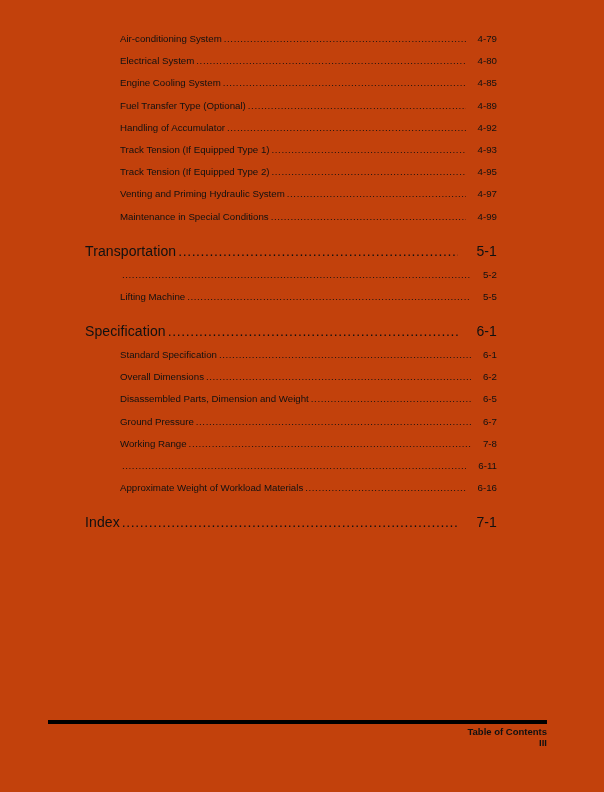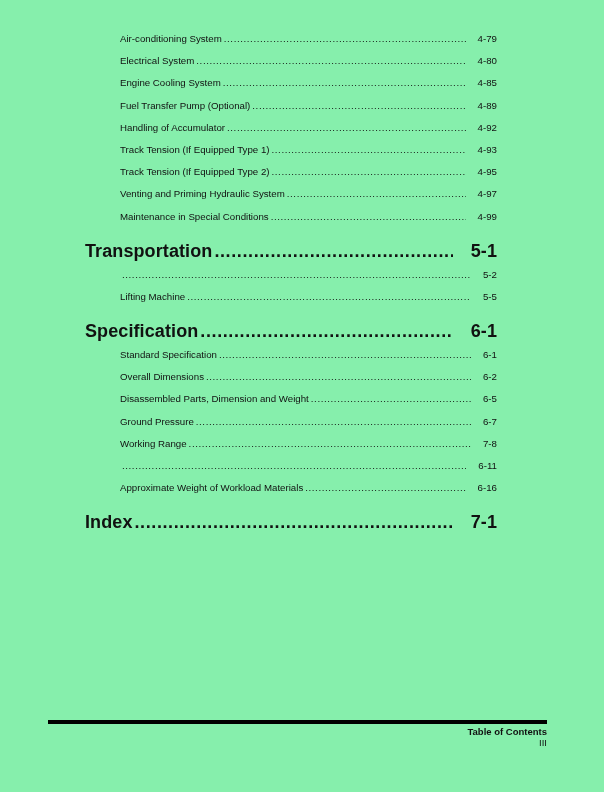--- a/index.html
+++ b/index.html
@@ -1,20 +1,20 @@
 <!DOCTYPE html>
 <html><head>
 <meta charset="utf-8">
 <style>
   html, body { margin: 0; padding: 0; background: #ffffff; }
   .sheet {
     position: relative;
     width: 604px;
     height: 792px;
-    background: #86efac;
+    background: #c2410c;
     font-family: "Liberation Sans", sans-serif;
     color: #111111;
     overflow: hidden;
   }
   .toc {
     position: absolute;
     left: 85px;
     top: 28px;
     width: 412px;
   }
@@ -22,22 +22,22 @@
     display: flex;
     align-items: baseline;
   }
   .row.item {
     padding-left: 35px;
     height: 22.2px;
     line-height: 22.2px;
     font-size: 9.7px;
   }
   .row.heading {
-    font-weight: bold;
-    font-size: 18px;
+    font-weight: normal;
+    font-size: 14px;
     height: 22px;
     line-height: 22px;
     margin-top: 12px;
     margin-bottom: 2px;
     letter-spacing: 0.1px;
   }
   .title { white-space: nowrap; flex: 0 0 auto; }
   .dots {
     flex: 1 1 auto;
     overflow: hidden;
@@ -60,21 +60,21 @@
   }
   .footer-label {
     margin-top: 2px;
     text-align: right;
     font-weight: bold;
     font-size: 9.5px;
     line-height: 11.5px;
   }
   .footer-page {
     text-align: right;
-    font-weight: normal;
+    font-weight: bold;
     font-size: 9.5px;
     line-height: 11px;
   }
 </style>
 </head>
 <body>
 
 <div class="sheet">
   <main class="toc">
       <div class="row item">
@@ -86,21 +86,21 @@
         <span class="title">Electrical System</span>
         <span class="dots">........................................................................................................................................................................................................</span>
         <span class="page">4-80</span>
       </div>
       <div class="row item">
         <span class="title">Engine Cooling System</span>
         <span class="dots">........................................................................................................................................................................................................</span>
         <span class="page">4-85</span>
       </div>
       <div class="row item">
-        <span class="title">Fuel Transfer Pump (Optional)</span>
+        <span class="title">Fuel Transfer Type (Optional)</span>
         <span class="dots">........................................................................................................................................................................................................</span>
         <span class="page">4-89</span>
       </div>
       <div class="row item">
         <span class="title">Handling of Accumulator</span>
         <span class="dots">........................................................................................................................................................................................................</span>
         <span class="page">4-92</span>
       </div>
       <div class="row item">
         <span class="title">Track Tension (If Equipped Type 1)</span>

